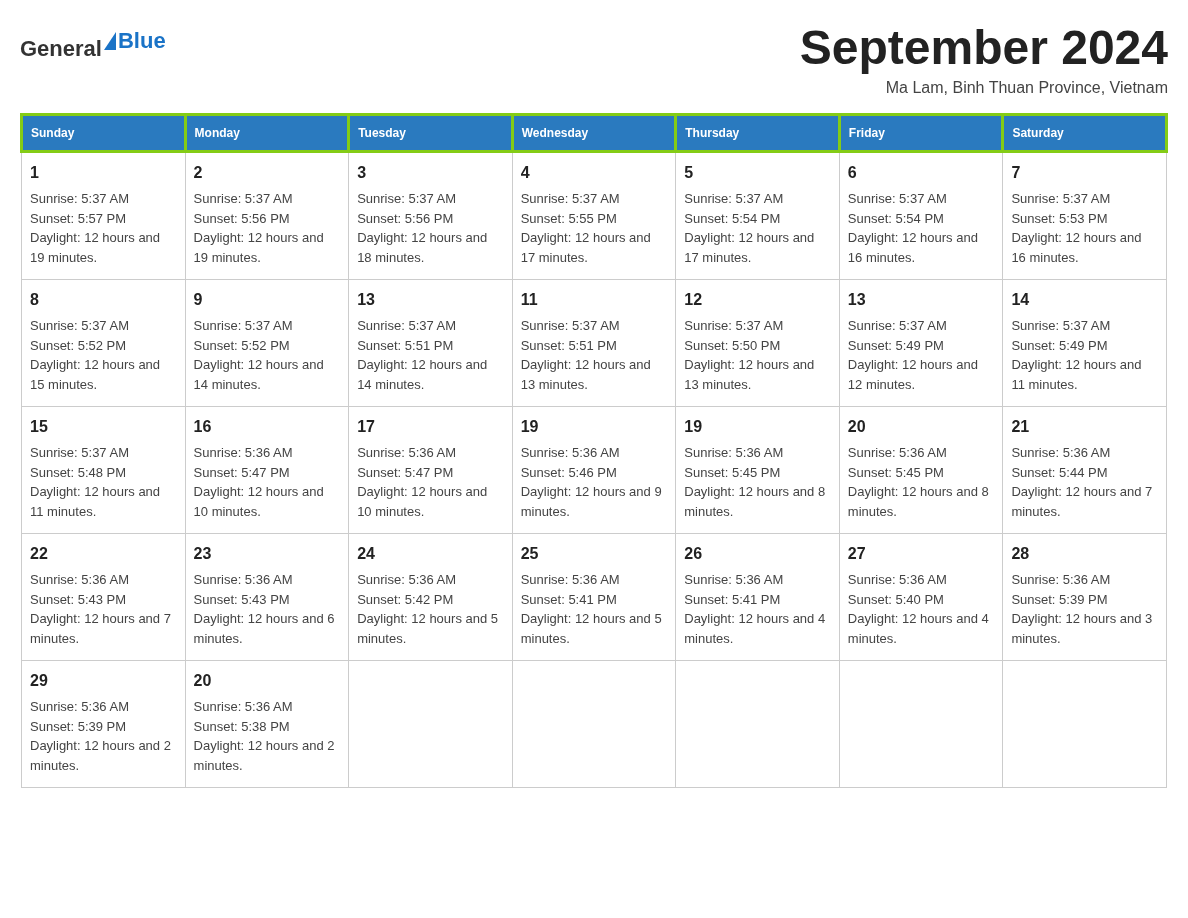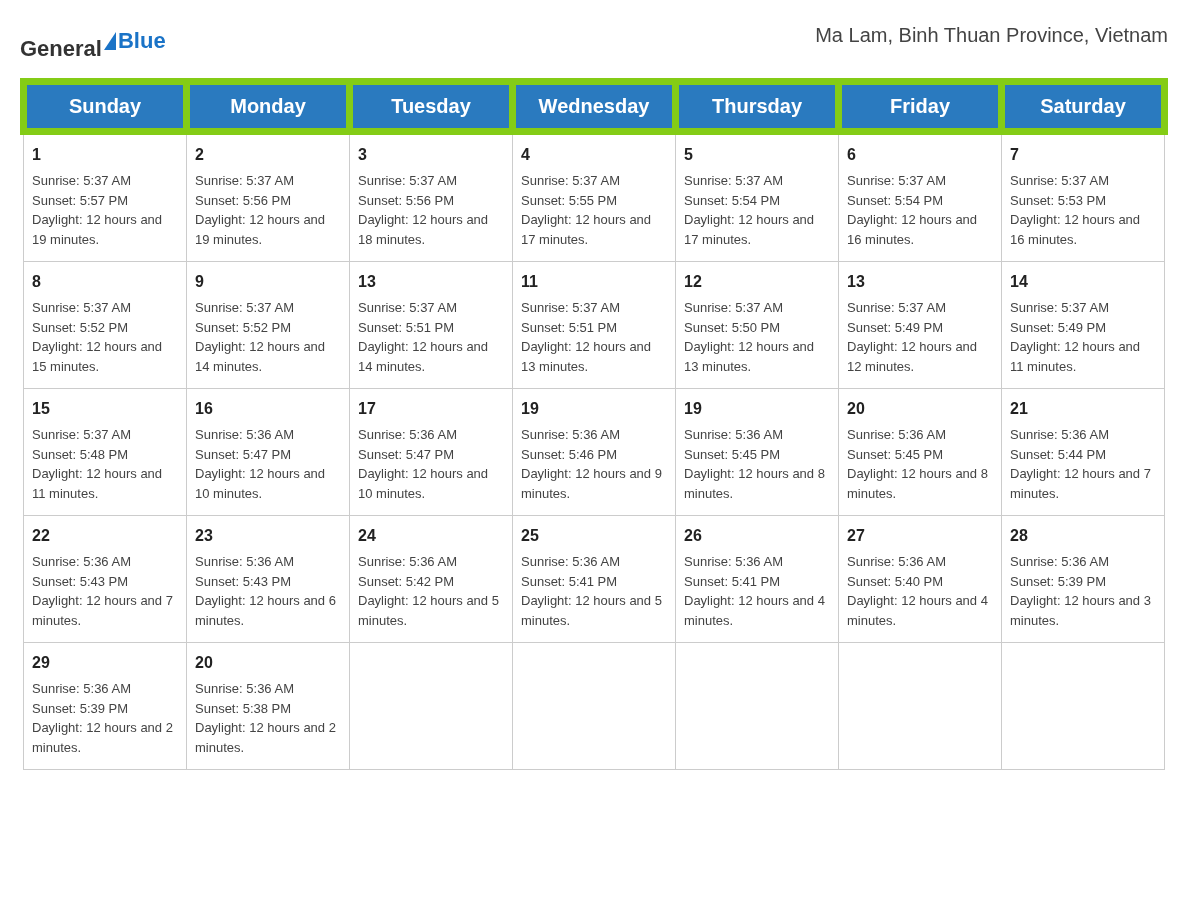--- a/index.html
+++ b/index.html
@@ -37,37 +37,37 @@
     }
     .title-block {
       text-align: right;
     }
     .page-title {
       font-size: 48px;
       font-weight: bold;
       color: #222;
     }
     .subtitle {
-      font-size: 20px;
+      font-size: 16px;
       color: #444;
       margin-top: 4px;
     }
     table {
       width: 100%;
       border-collapse: collapse;
       table-layout: fixed;
     }
     thead tr th {
       background-color: #2a7abf;
       color: #fff;
-      font-size: 20px;
+      font-size: 12px;
       font-weight: bold;
       padding: 10px 8px;
-      text-align: center;
-      border: 7px solid #84cc16;
+      text-align: left;
+      border: 3px solid #84cc16;
     }
     tbody tr td {
       vertical-align: top;
       padding: 8px 8px 12px 8px;
       border: 1px solid #ccc;
       font-size: 13px;
       color: #333;
       line-height: 1.5;
       background: #fff;
     }
@@ -89,20 +89,21 @@
 </head>
 <body>
 
 <div class="header">
   <div class="logo">
     <span class="logo-general">General</span>
     <span class="logo-icon"></span>
     <span class="logo-blue">Blue</span>
   </div>
   <div class="title-block">
+    <div class="page-title">September 2024</div>
     <div class="subtitle">Ma Lam, Binh Thuan Province, Vietnam</div>
   </div>
 </div>
 
 <table>
   <thead>
     <tr>
 
     <th>Sunday</th>
         <th>Monday</th>

